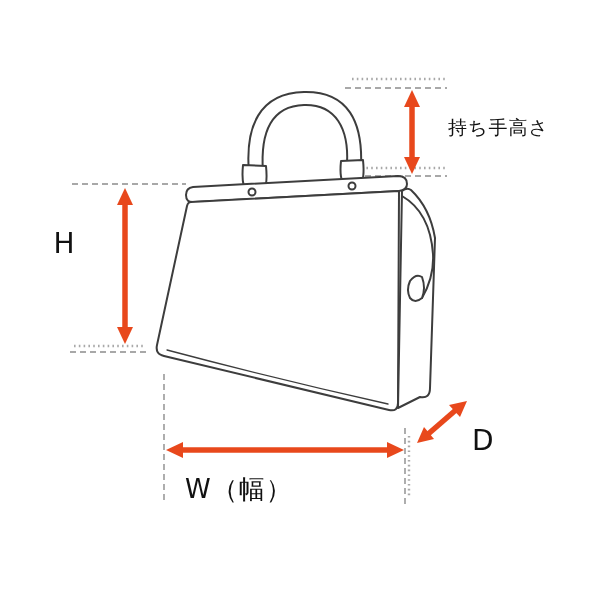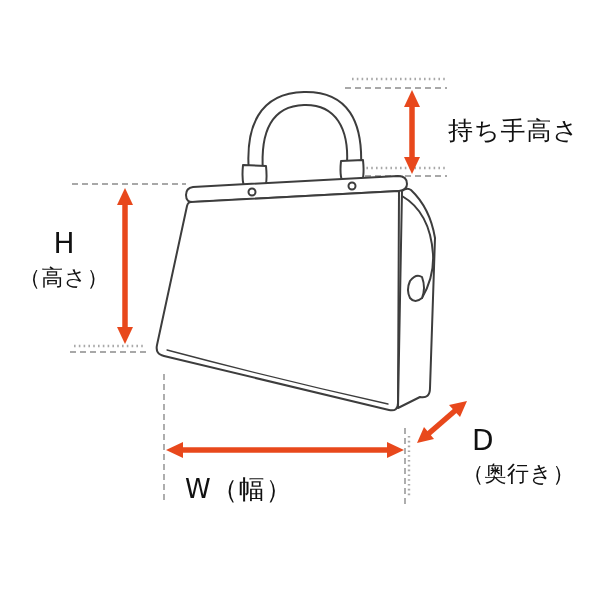--- a/index.html
+++ b/index.html
@@ -13,21 +13,21 @@
     background:#fff;
     overflow:hidden;
   }
   .stage svg{position:absolute;left:0;top:0;}
   .label{
     position:absolute;
     color:#111;
     white-space:nowrap;
     line-height:1.15;
   }
-  .lbl-handle{left:448px;top:117px;font-size:25px;letter-spacing:1px;}
+  .lbl-handle{left:448px;top:117px;font-size:19px;letter-spacing:1px;}
   .lbl-height{left:8px;top:228px;width:112px;text-align:center;}
   .lbl-height .sym{font-size:28px;}
   .lbl-height .sub{font-size:22px;margin-top:5px;letter-spacing:0.5px;}
   .lbl-width{left:185px;top:475px;width:200px;text-align:left;font-size:26px;letter-spacing:1px;}
   .lbl-depth{left:462px;top:425px;}
   .lbl-depth .sym{font-size:28px;padding-left:10px;}
   .lbl-depth .sub{font-size:22px;margin-top:4px;letter-spacing:0.5px;}
 </style>
 </head>
 <body>
@@ -97,23 +97,21 @@
       <line x1="427" y1="435" x2="457" y2="409" stroke-width="5.5" stroke="#E8481C"></line>
       <polygon points="417,443 434,439 424,427" stroke="none" fill="#E8481C"></polygon>
       <polygon points="467,401 460,417 449,405" stroke="none" fill="#E8481C"></polygon>
     </g>
   </svg>
 
   <div class="label lbl-handle">持ち手高さ</div>
 
   <div class="label lbl-height">
     <div class="sym">H</div>
-    <div class="sub">（高さ）</div>
   </div>
 
   <div class="label lbl-width">W（幅）</div>
 
   <div class="label lbl-depth">
     <div class="sym">D</div>
-    <div class="sub">（奥行き）</div>
   </div>
 
 </div>
 
 </body></html>

